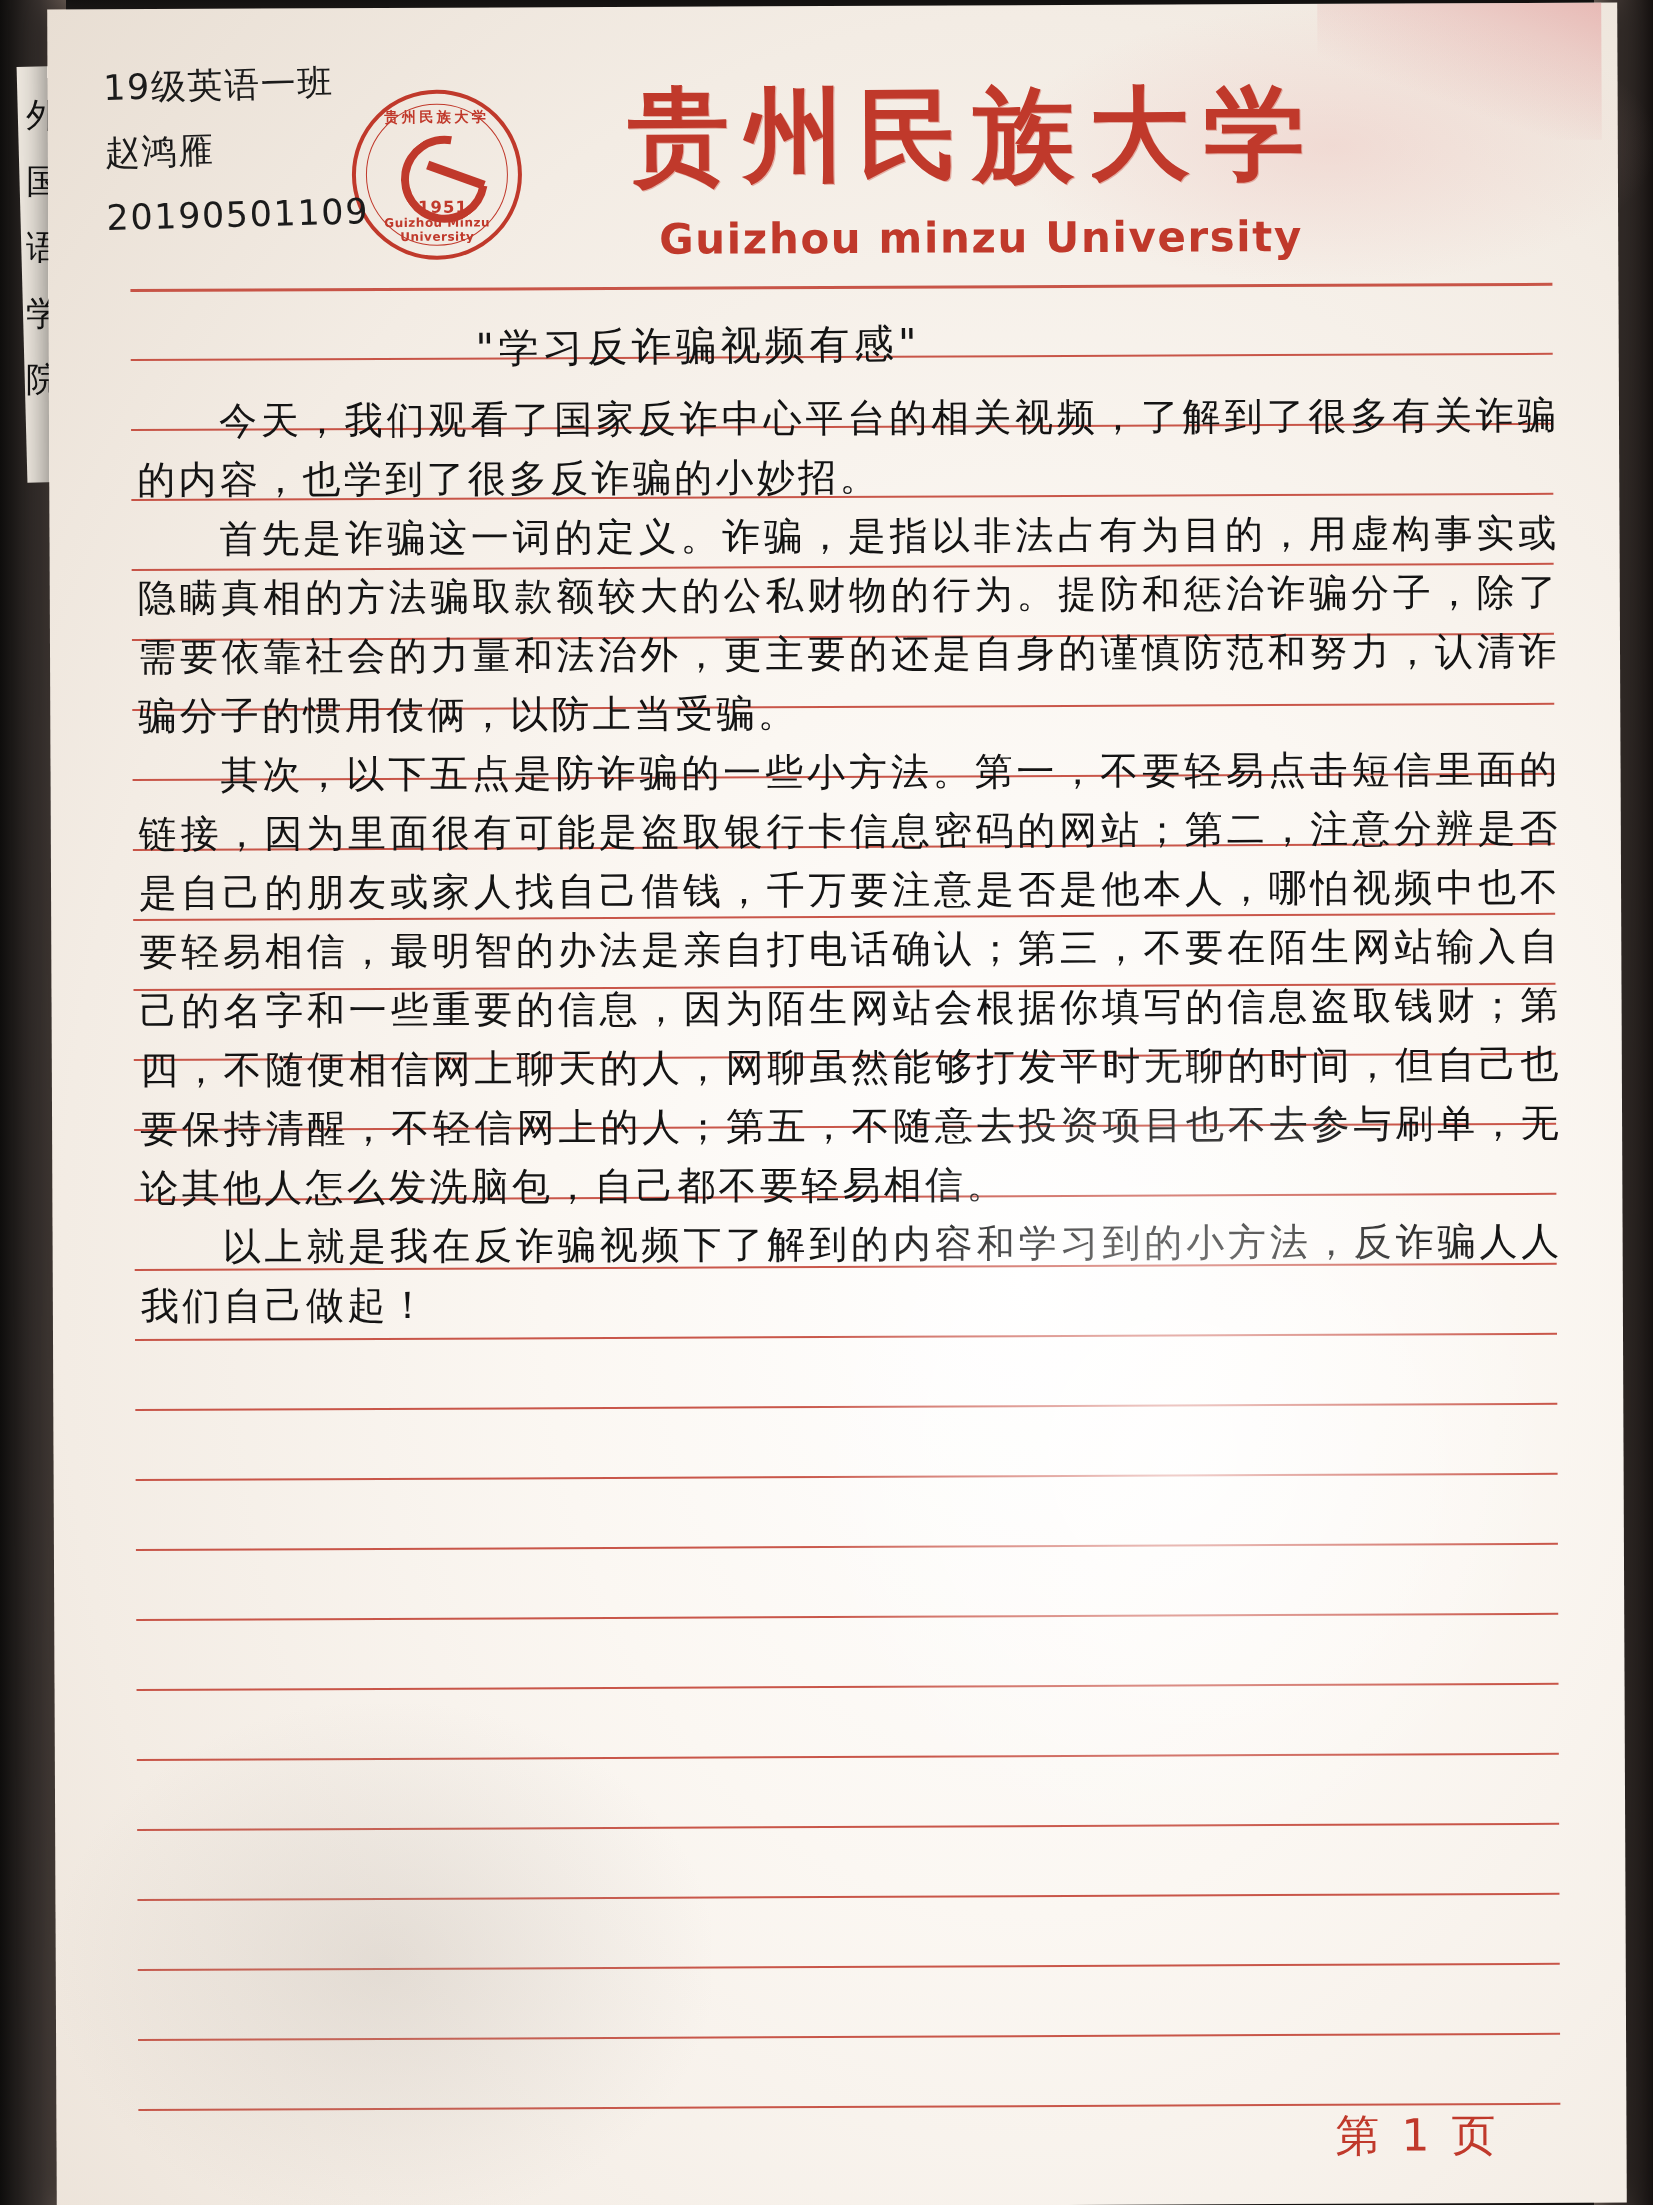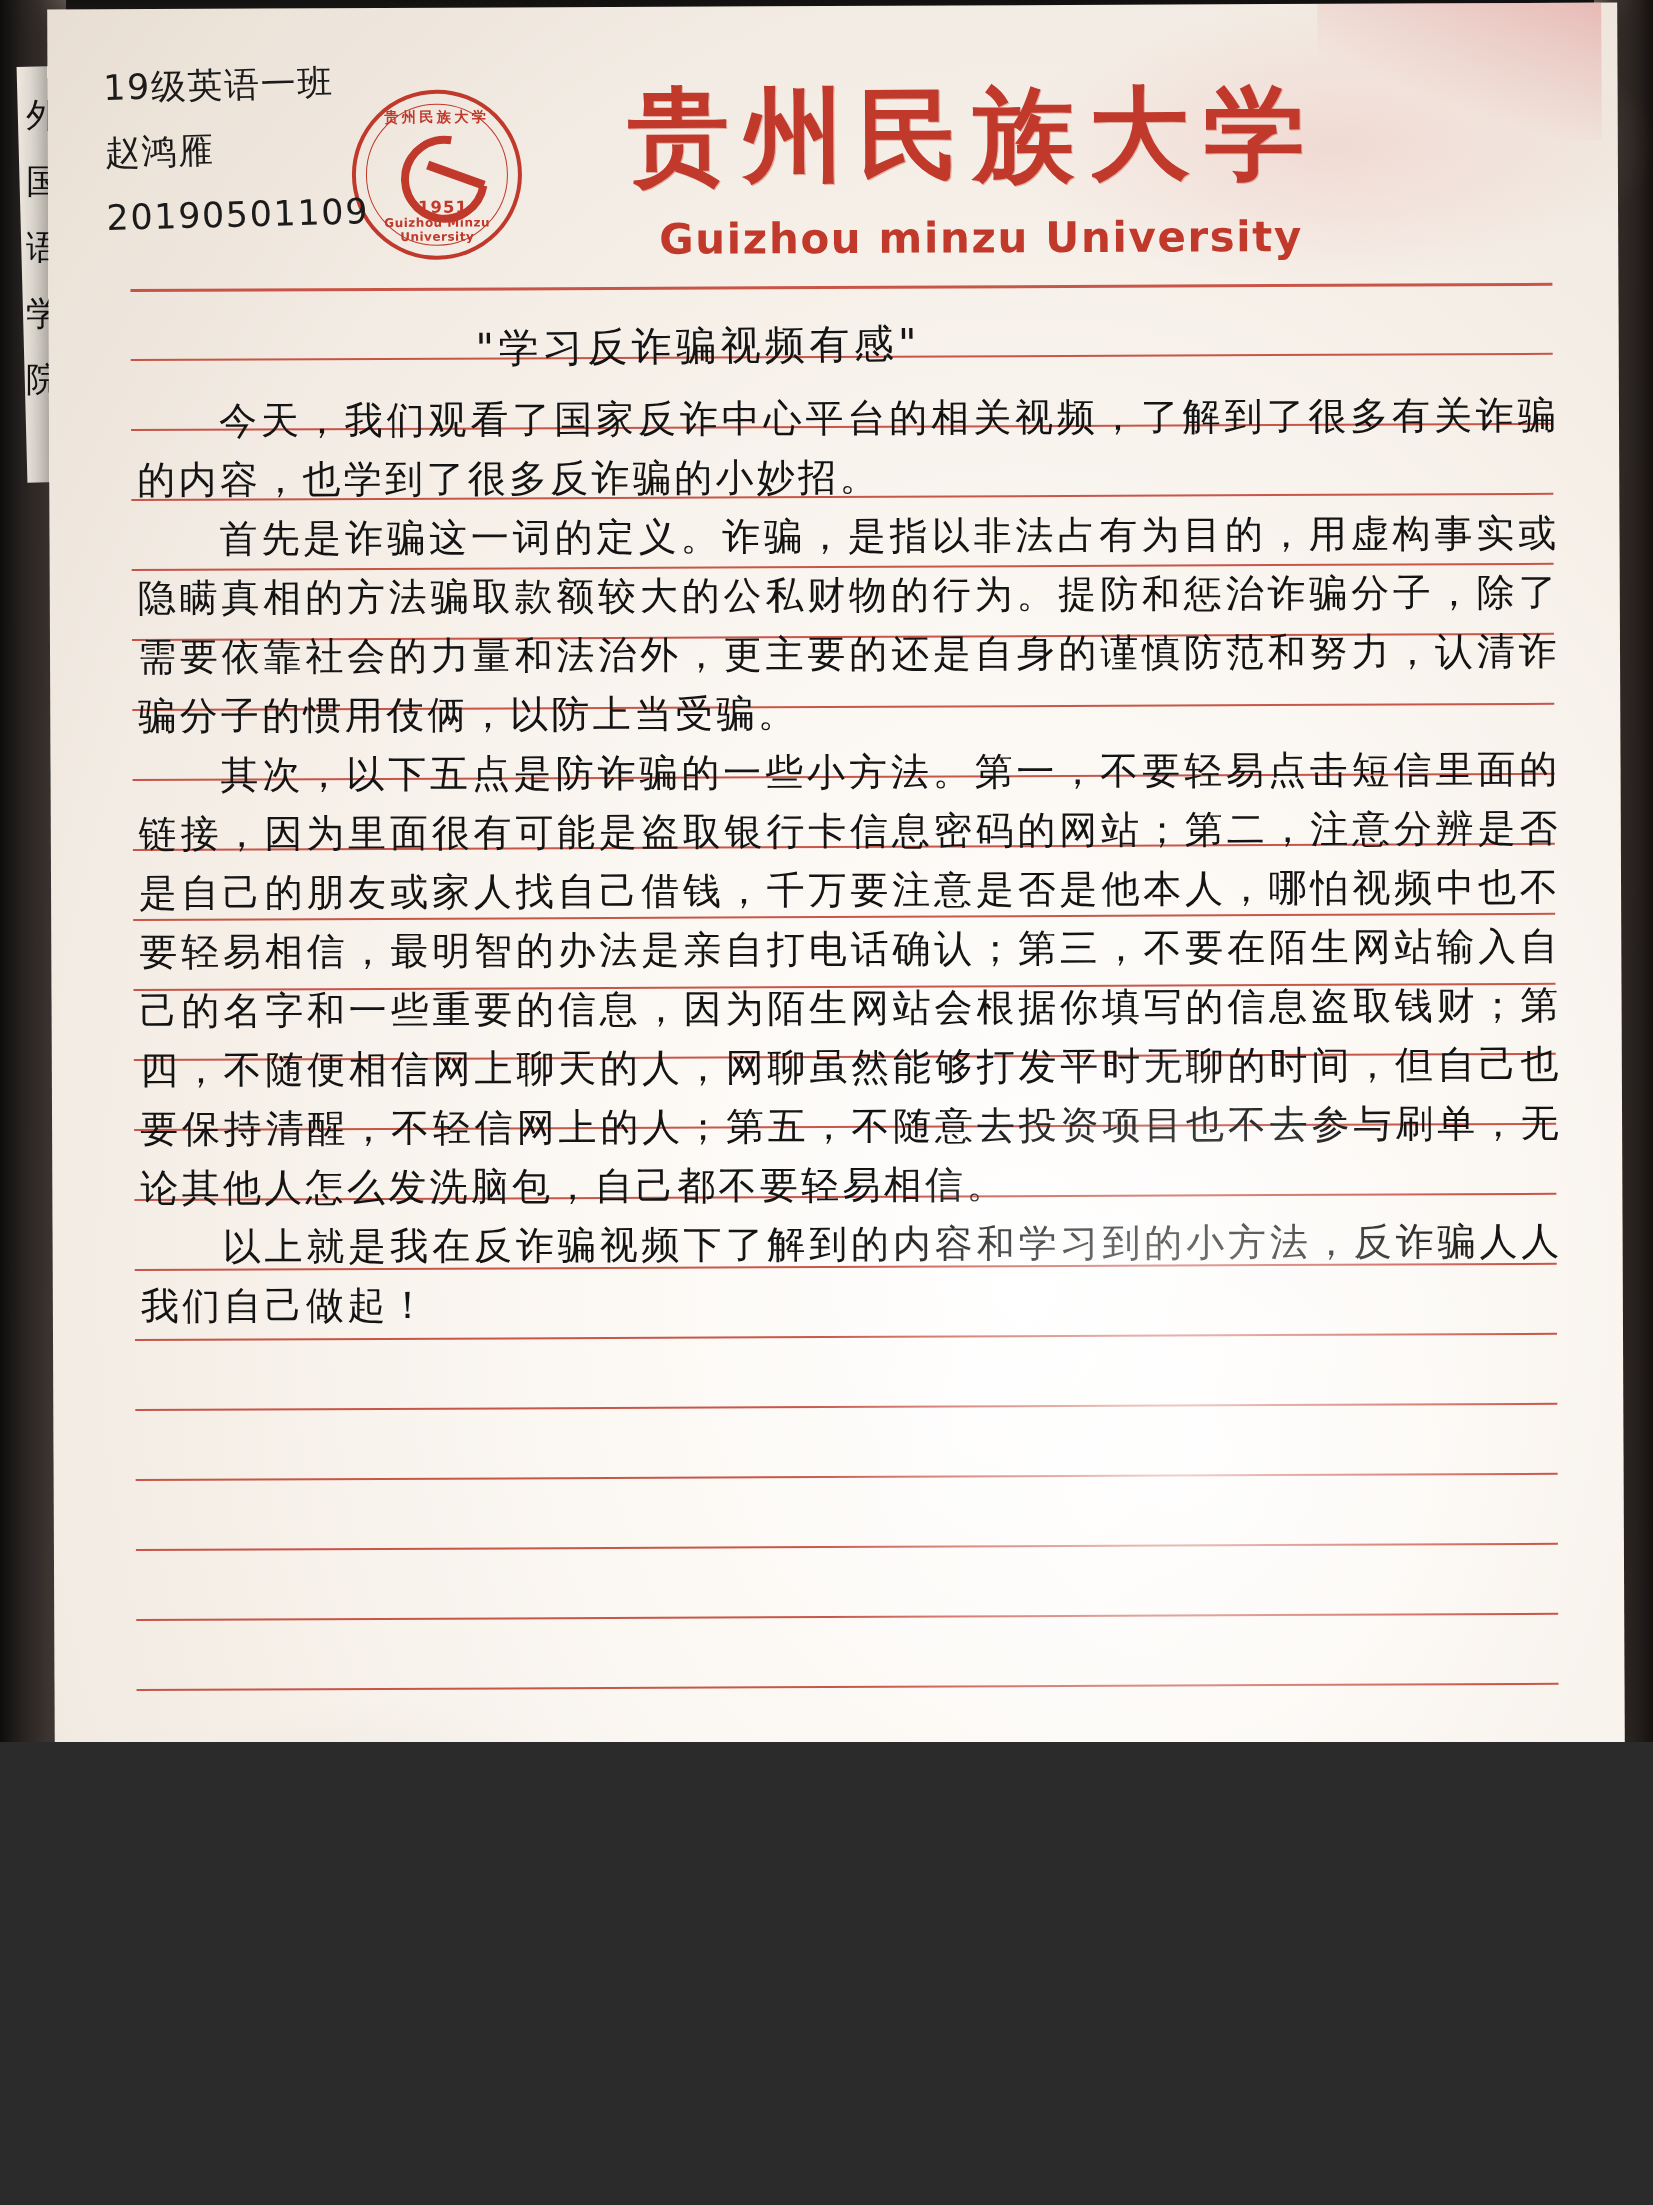--- a/index.html
+++ b/index.html
@@ -12,21 +12,21 @@
     width: 1654px;
     height: 2205px;
     overflow: hidden;
     font-family: "DejaVu Sans", sans-serif;
   }
 
   
   .photo {
     position: relative;
     width: 1654px;
-    height: 1742px;
+    height: 2205px;
     background: #1d1a18;
     overflow: hidden;
   }
   .desk-left {
     position: absolute;
     left: 0; top: 0;
     width: 66px; height: 2205px;
     background: linear-gradient(90deg, #0e0d0c 0%, #3a3330 60%, #6b5d55 100%);
   }
   .desk-top {

